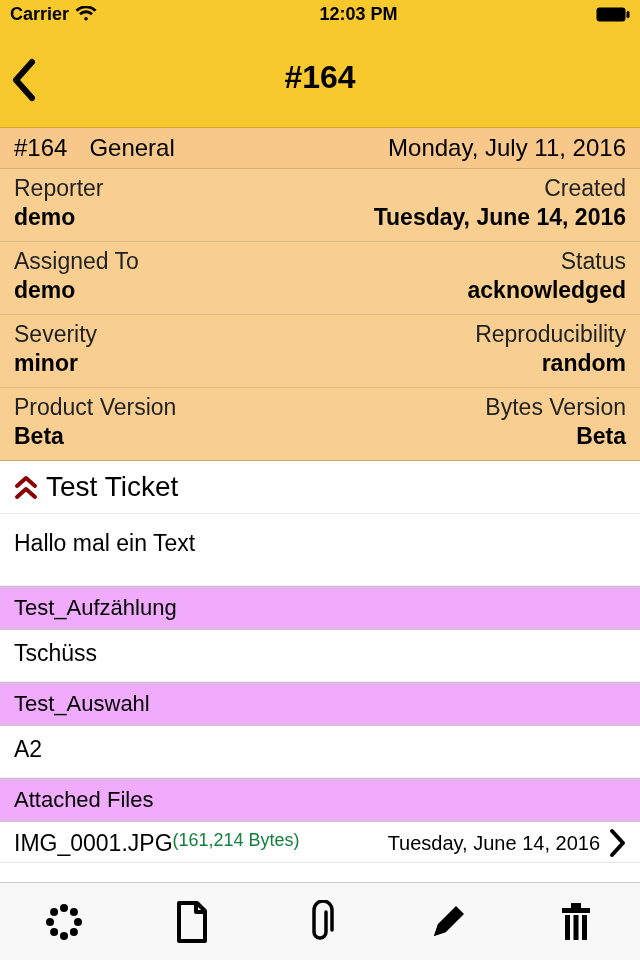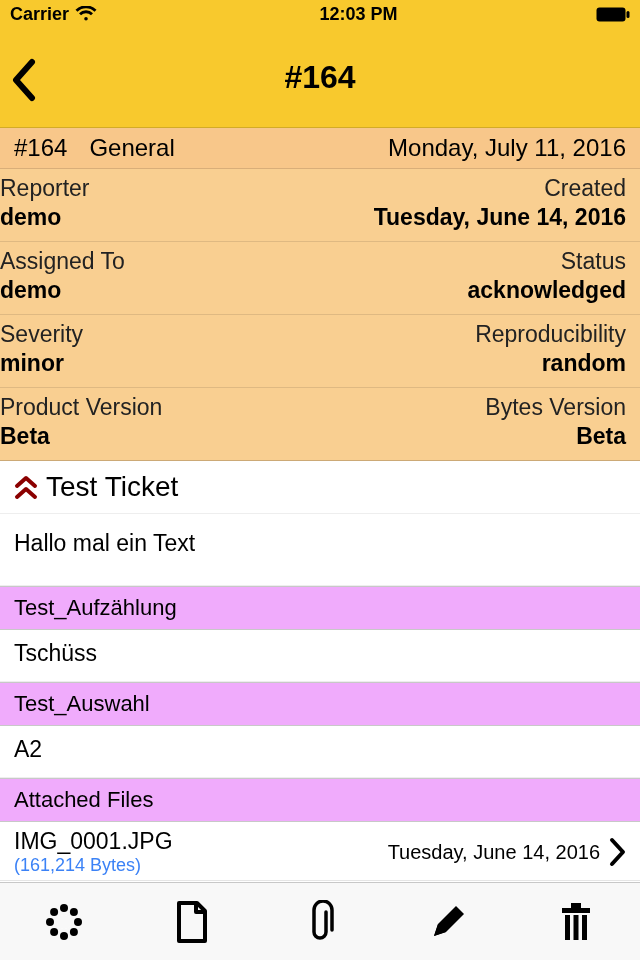--- a/index.html
+++ b/index.html
@@ -7,35 +7,35 @@
   .status-bar { height: 28px; background: #f8c92d; display: flex; align-items: center; justify-content: space-between; padding: 0 10px; font-size: 18px; font-weight: 600; }
   .status-left { display: flex; align-items: center; gap: 6px; }
   .nav-bar { height: 100px; background: #f8c92d; position: relative; display: flex; align-items: center; border-bottom: 1px solid rgba(0,0,0,0.15); }
   .nav-back { position: absolute; left: 10px; top: 30px; }
   .nav-title { width: 100%; text-align: center; font-size: 32px; font-weight: 700; }
   .meta-header { background: #f8c78a; border-bottom: 1px solid rgba(0,0,0,0.12); padding: 6px 14px; display: flex; align-items: center; font-size: 24px; }
   .meta-header .id { margin-right: 22px; }
   .meta-header .cat { }
   .meta-header .date { margin-left: auto; }
   .meta-grid { background: #f9cf91; }
-  .meta-row { display: flex; justify-content: space-between; padding: 6px 14px 10px 0; border-bottom: 1px solid rgba(0,0,0,0.10); }
+  .meta-row { display: flex; justify-content: space-between; padding: 6px 14px 10px 14px; border-bottom: 1px solid rgba(0,0,0,0.10); }
   .meta-row:last-child { border-bottom: 1px solid rgba(0,0,0,0.18); }
   .meta-cell { display: flex; flex-direction: column; gap: 2px; }
   .meta-cell.right { text-align: right; align-items: flex-end; }
   .meta-label { font-size: 23px; color: #222; font-weight: 400; }
   .meta-value { font-size: 23px; font-weight: 700; color: #000; }
   .title-row { display: flex; align-items: center; gap: 8px; padding: 10px 14px; border-bottom: 1px solid #eee; font-size: 28px; }
   .priority-icon { color: #8b0000; }
   .section-header { background: #f0abfc; padding: 8px 14px; font-size: 22px; border-top: 1px solid #c8c8c8; border-bottom: 1px solid #c8c8c8; }
   .section-body { background: #fff; padding: 10px 14px 14px 14px; font-size: 23px; border-bottom: 1px solid #eee; }
   .section-body.desc { padding-top: 16px; padding-bottom: 28px; }
   .file-row { background: #fff; padding: 6px 14px 4px 14px; display: flex; align-items: center; border-bottom: 1px solid #e5e5e5; }
-  .file-left { display: flex; flex-direction: column; justify-content: space-between; }
+  .file-left { display: flex; flex-direction: row; justify-content: space-between; }
   .file-name { font-size: 23px; }
-  .file-size { font-size: 18px; color: #3b82f6; }
+  .file-size { font-size: 18px; color: #15803d; }
   .file-date { margin-left: auto; font-size: 20px; }
   .file-chevron { margin-left: 8px; }
   .toolbar { position: absolute; bottom: 0; left: 0; right: 0; height: 78px; background: #f8f8f8; border-top: 1px solid #c8c8c8; display: flex; align-items: center; justify-content: space-around; }
   .toolbar .btn { width: 48px; height: 48px; display: flex; align-items: center; justify-content: center; }
   svg { display: block; }
 </style>
 </head>
 <body>
 
 <div class="status-bar">

